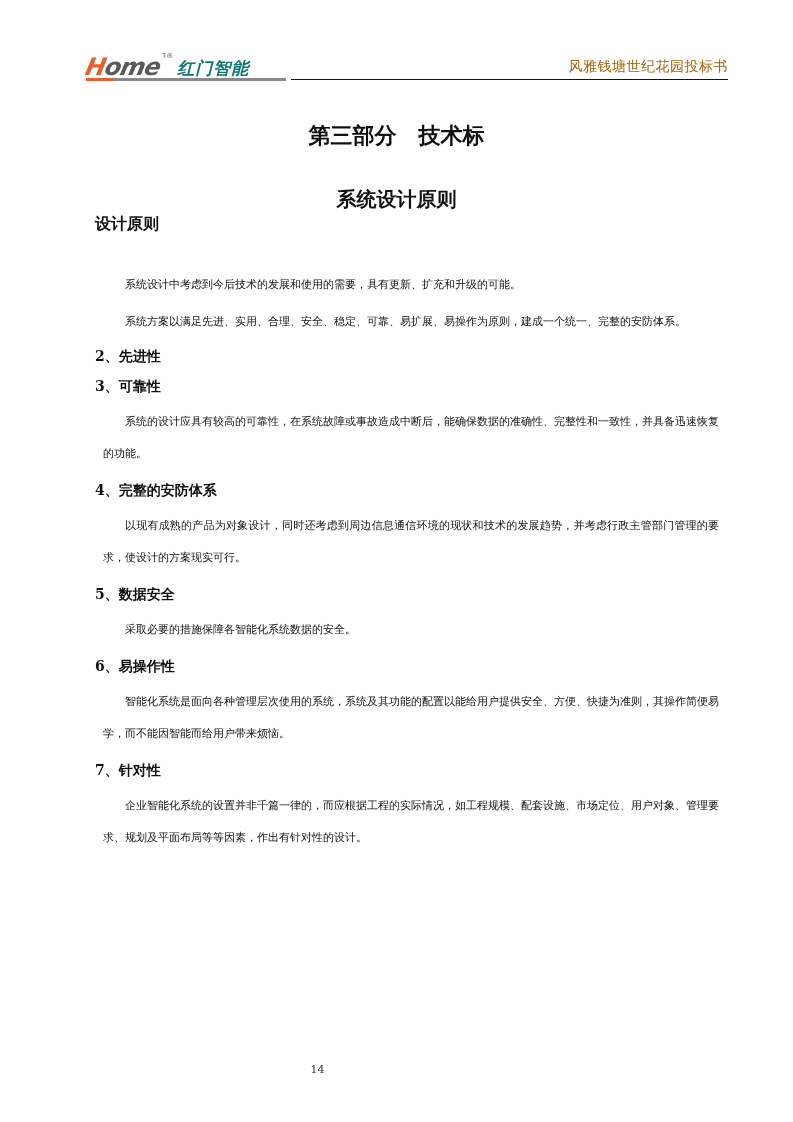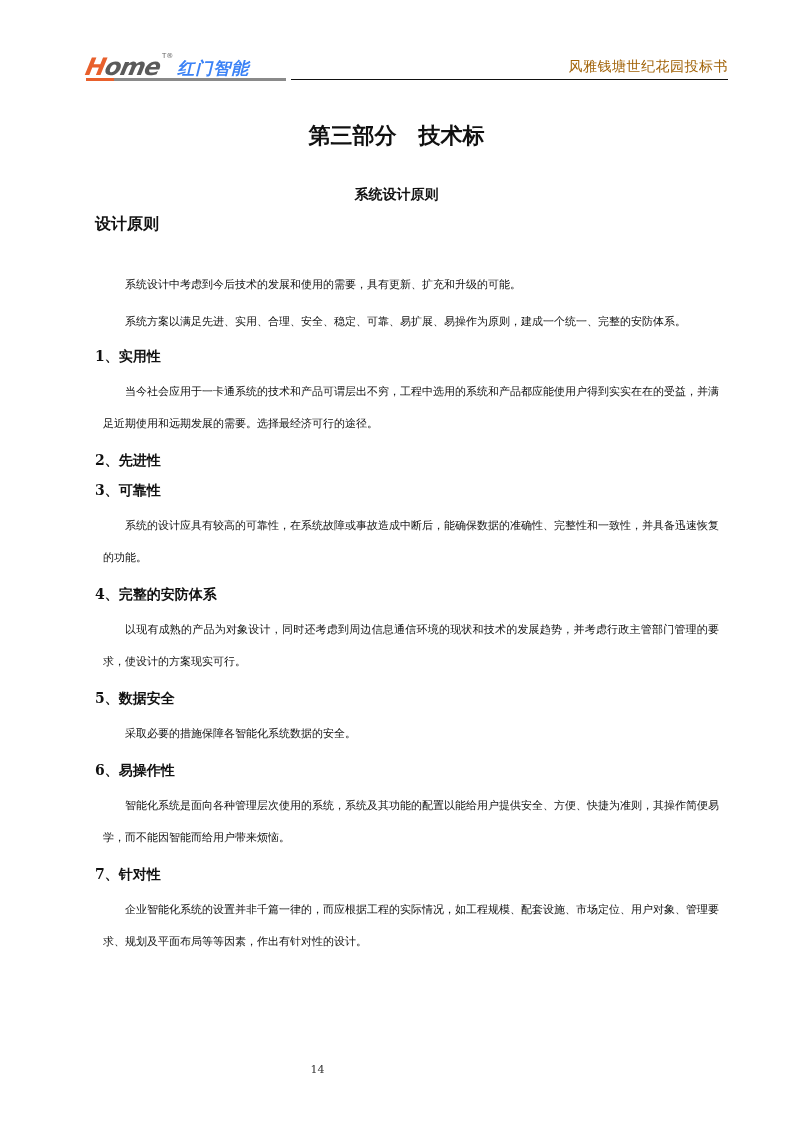--- a/index.html
+++ b/index.html
@@ -7,31 +7,31 @@
          font-family: "DejaVu Serif", "Liberation Serif", serif; color: #111; }
   .header { position: absolute; left: 86px; top: 46px; width: 642px; height: 36px; }
   .logo { position: absolute; left: 0; top: 4px; height: 30px; display: flex; align-items: flex-end; }
   .logo-home { font-family: "DejaVu Sans", sans-serif; font-weight: bold; font-style: italic;
                font-size: 24px; letter-spacing: -1px; color: #5a5a5a; line-height: 26px;
                transform: skewX(-12deg); }
   .logo-home .h { color: #e8602c; }
   .logo-tm { font-size: 7px; color: #666; align-self: flex-start; margin-left: 2px; margin-top: 2px;
              font-family: "DejaVu Sans", sans-serif; }
   .logo-cn { font-family: "DejaVu Sans", sans-serif; font-weight: bold; font-style: italic;
-             font-size: 17px; color: #3b82f6; margin-left: 4px; line-height: 24px; letter-spacing: 1px; }
+             font-size: 17px; color: #0f766e; margin-left: 4px; line-height: 24px; letter-spacing: 1px; }
   .logo-bar { position: absolute; left: 0; top: 32px; width: 200px; height: 3px;
               background: linear-gradient(to right, #e8602c 0 28px, #8a8a8a 28px 100%); }
   .header-line { position: absolute; left: 205px; right: 0; top: 33px; height: 1px; background: #111; }
   .header-title { position: absolute; right: 0; top: 12px; font-size: 14px; color: #a16207;
                   font-family: "DejaVu Sans", sans-serif; letter-spacing: 0.5px; }
 
   .part-title { position: absolute; left: 0; width: 793px; top: 121px; text-align: center;
                 font-family: "DejaVu Sans", sans-serif; font-weight: bold; font-size: 22px; }
   .section-title { position: absolute; left: 0; width: 793px; top: 186px; text-align: center;
-                   font-family: "DejaVu Sans", sans-serif; font-weight: bold; font-size: 14px; }
+                   font-family: "DejaVu Sans", sans-serif; font-weight: bold; font-size: 20px; }
   .sub-title { position: absolute; left: 95px; top: 214px; font-family: "DejaVu Sans", sans-serif;
                font-weight: bold; font-size: 16px; }
 
   .content { position: absolute; left: 95px; width: 632px; top: 262px; }
   .para { font-size: 11px; line-height: 29px; text-indent: 2em; margin: 8px; text-align: justify; }
   .intro .para { line-height: 29px; }
   .item { margin-top: 6px; }
   .item-heading { font-family: "DejaVu Sans", sans-serif; font-weight: bold; font-size: 14px;
                   line-height: 24px; margin: 0; }
   .item-heading .num { font-family: "DejaVu Serif", serif; }
@@ -58,24 +58,20 @@
 <div class="section-title">系统设计原则</div>
 <div class="sub-title">设计原则</div>
 
 <div class="content">
   <div class="intro">
     <p class="para">系统设计中考虑到今后技术的发展和使用的需要，具有更新、扩充和升级的可能。</p>
     <p class="para">系统方案以满足先进、实用、合理、安全、稳定、可靠、易扩展、易操作为原则，建成一个统一、完整的安防体系。</p>
   </div>
 
   <div class="item">
-    <p class="item-heading"><span class="num">1、</span><span>实用性</span></p>
-    <p class="para">当今社会应用于一卡通系统的技术和产品可谓层出不穷，工程中选用的系统和产品都应能使用户得到实实在在的受益，并满足近期使用和远期发展的需要。选择最经济可行的途径。</p>
-  </div>
-  <div class="item">
     <p class="item-heading"><span class="num">2、</span><span>先进性</span></p>
   </div>
   <div class="item">
     <p class="item-heading"><span class="num">3、</span><span>可靠性</span></p>
     <p class="para">系统的设计应具有较高的可靠性，在系统故障或事故造成中断后，能确保数据的准确性、完整性和一致性，并具备迅速恢复的功能。</p>
   </div>
   <div class="item">
     <p class="item-heading"><span class="num">4、</span><span>完整的安防体系</span></p>
     <p class="para">以现有成熟的产品为对象设计，同时还考虑到周边信息通信环境的现状和技术的发展趋势，并考虑行政主管部门管理的要求，使设计的方案现实可行。</p>
   </div>

